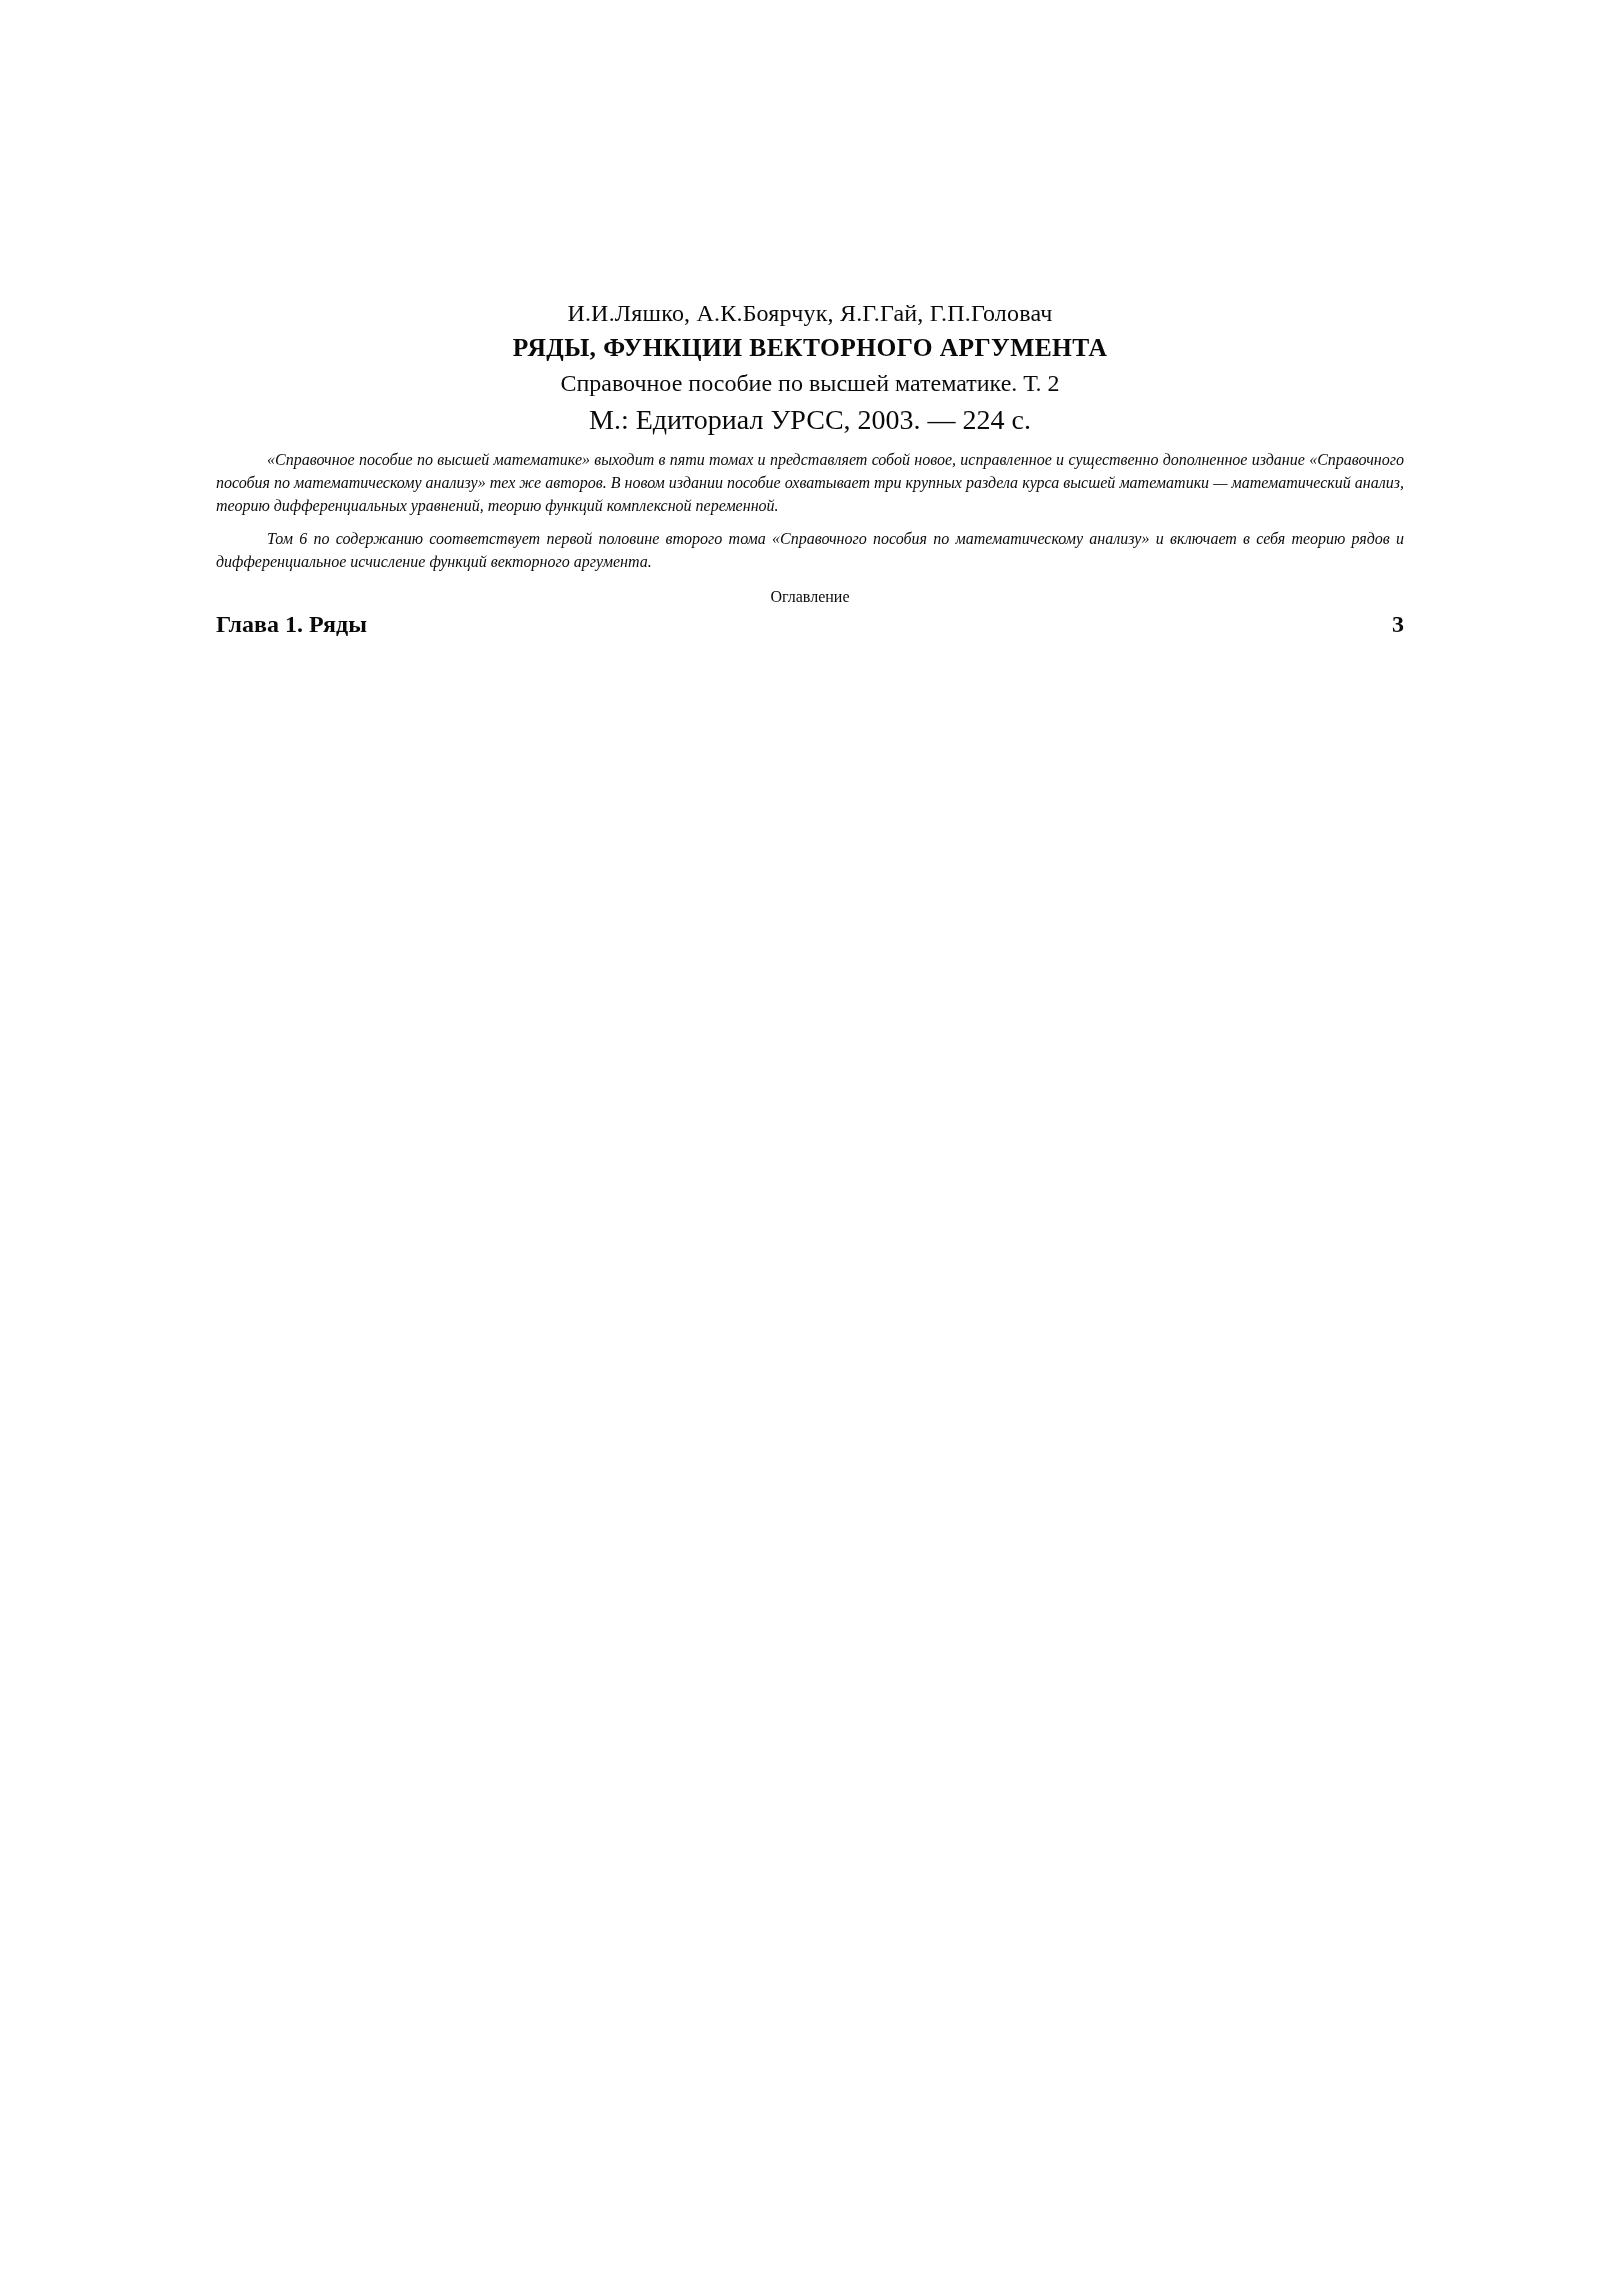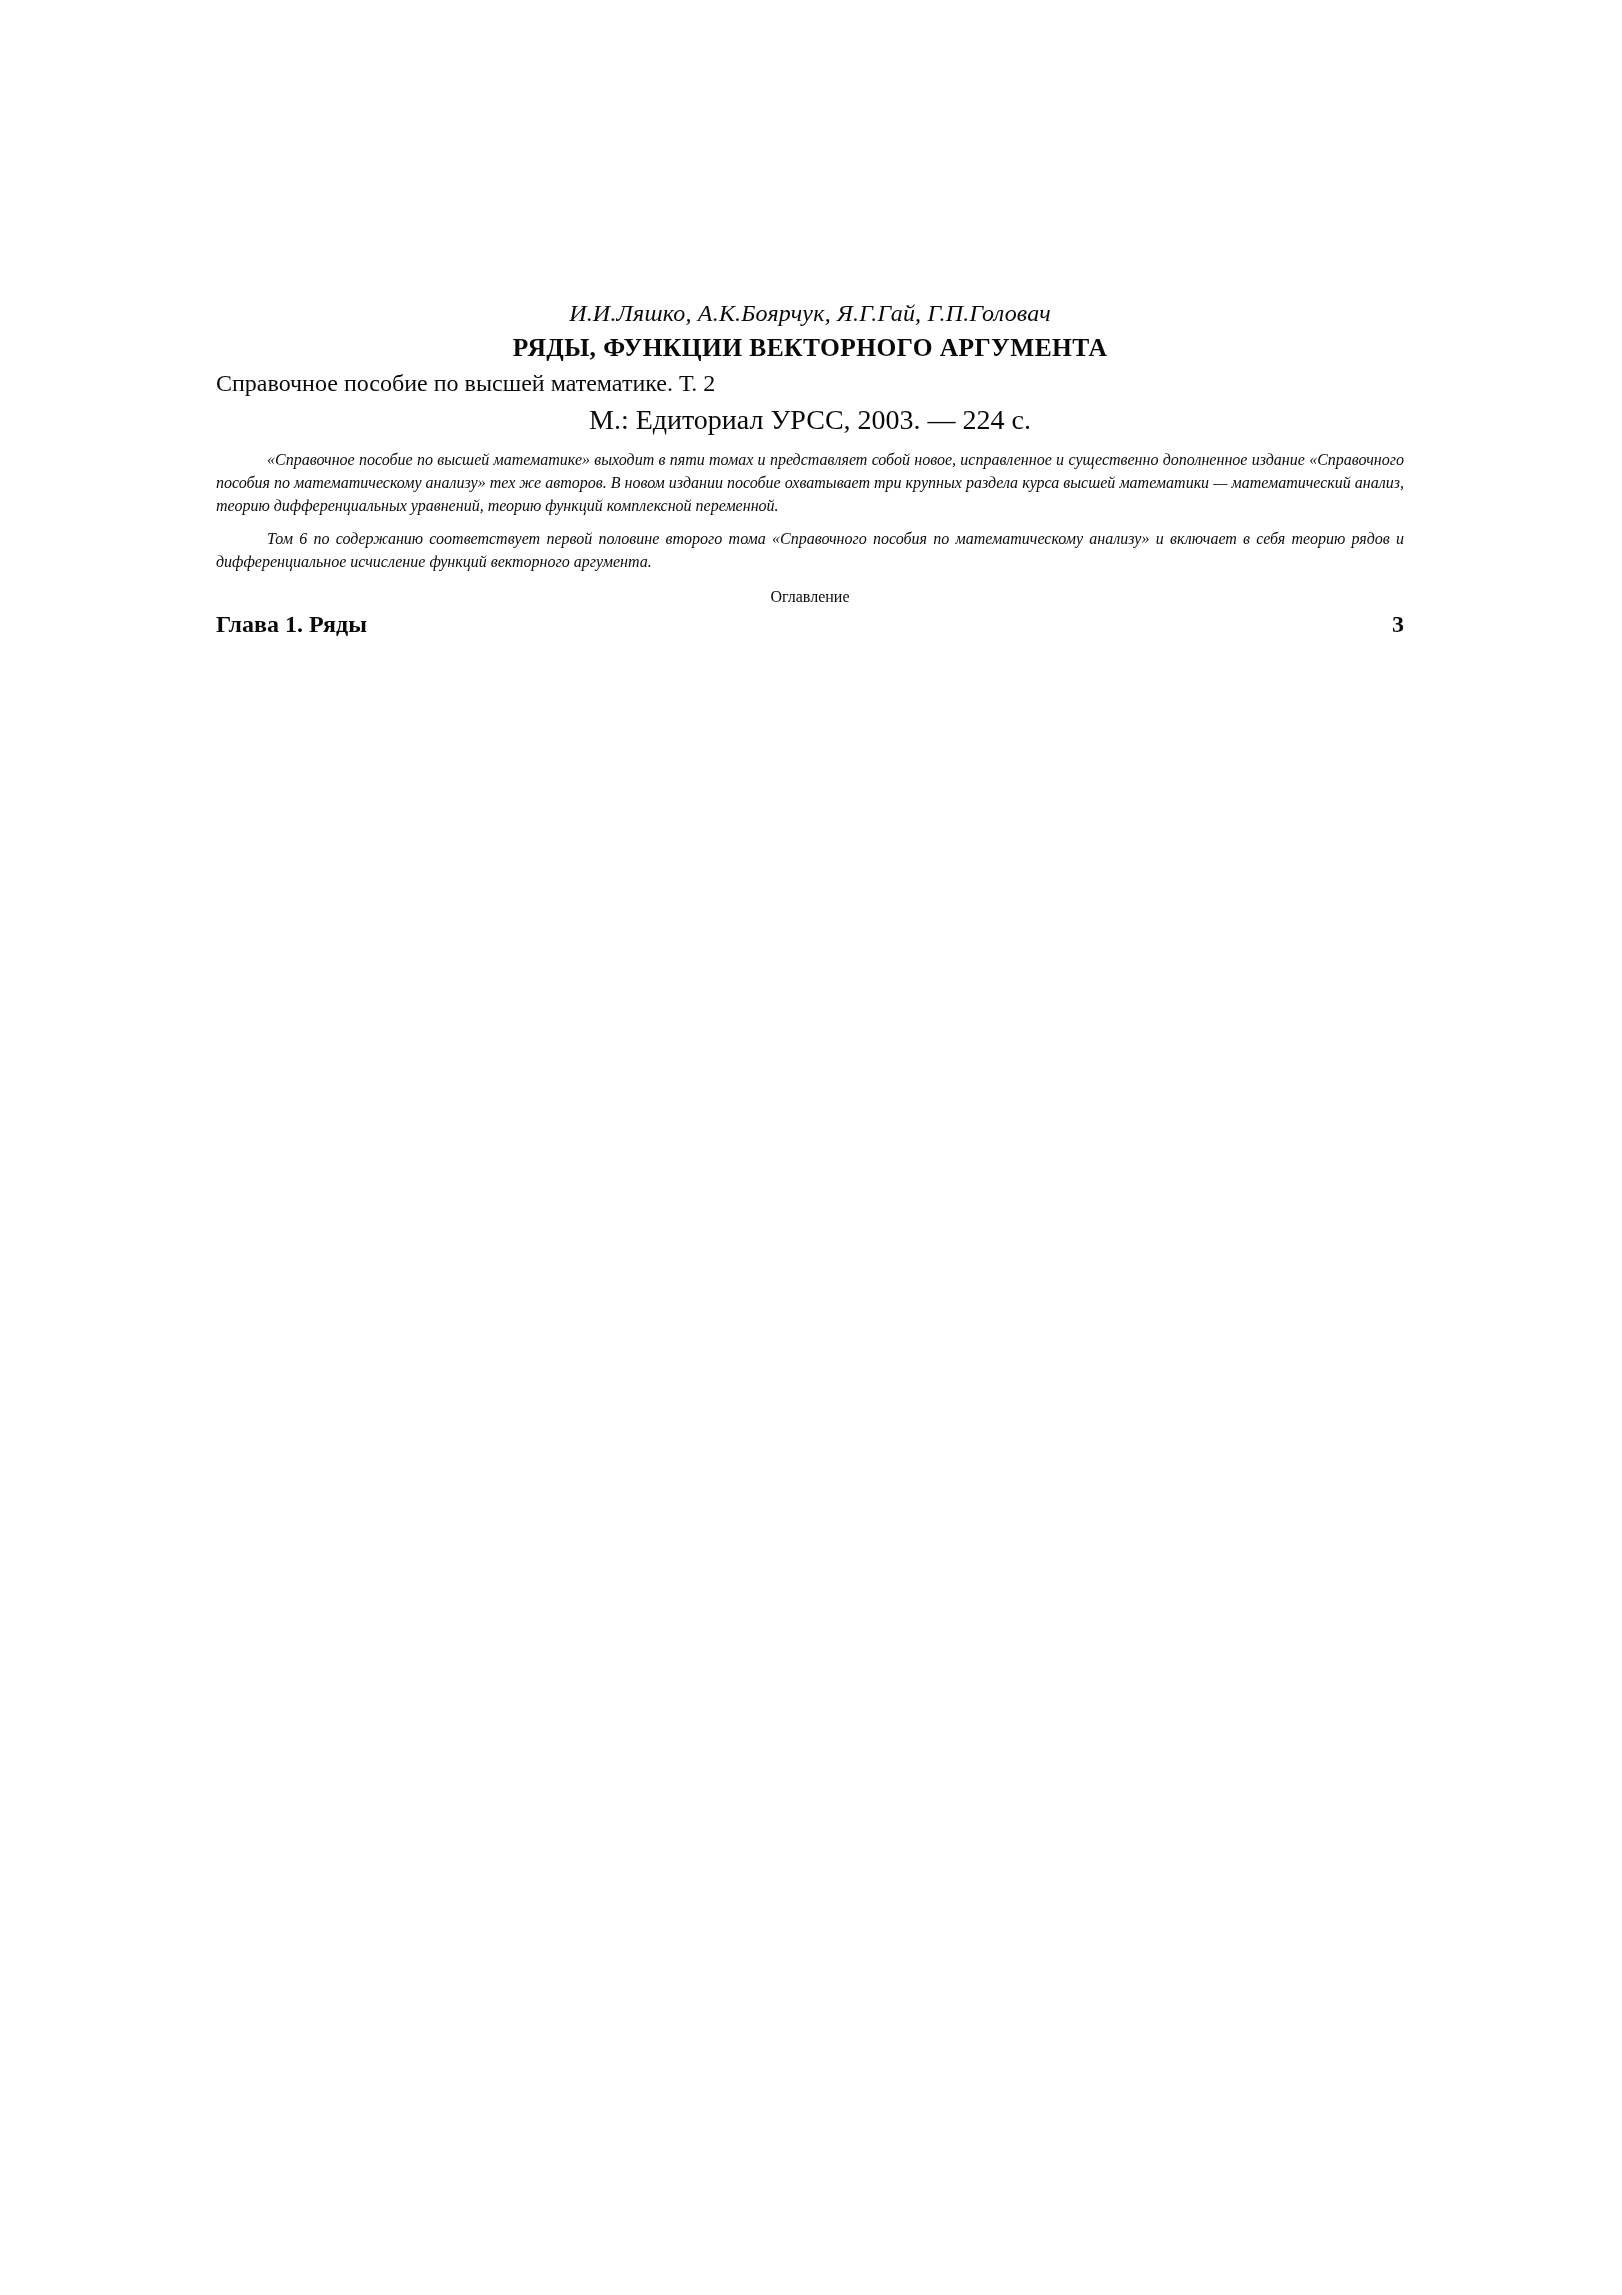--- a/index.html
+++ b/index.html
@@ -19,34 +19,34 @@
   .content {
     position: absolute;
     left: 216px;
     top: 298px;
     width: 1188px;
   }
 
   
   .authors {
     text-align: center;
-    font-style: italic;
     font-size: 24px;
     line-height: 1.25;
     letter-spacing: 0.2px;
   }
   .title-main {
     text-align: center;
     font-weight: bold;
     font-size: 25.5px;
     line-height: 1.3;
     letter-spacing: 0.4px;
     margin-top: 2.6px;
   }
   .title-sub {
+    text-align: center;
     font-size: 24px;
     line-height: 1.3;
     margin-top: 3.9px;
   }
   .imprint {
     text-align: center;
     font-size: 28px;
     line-height: 1.3;
     margin-top: 3px;
   }

